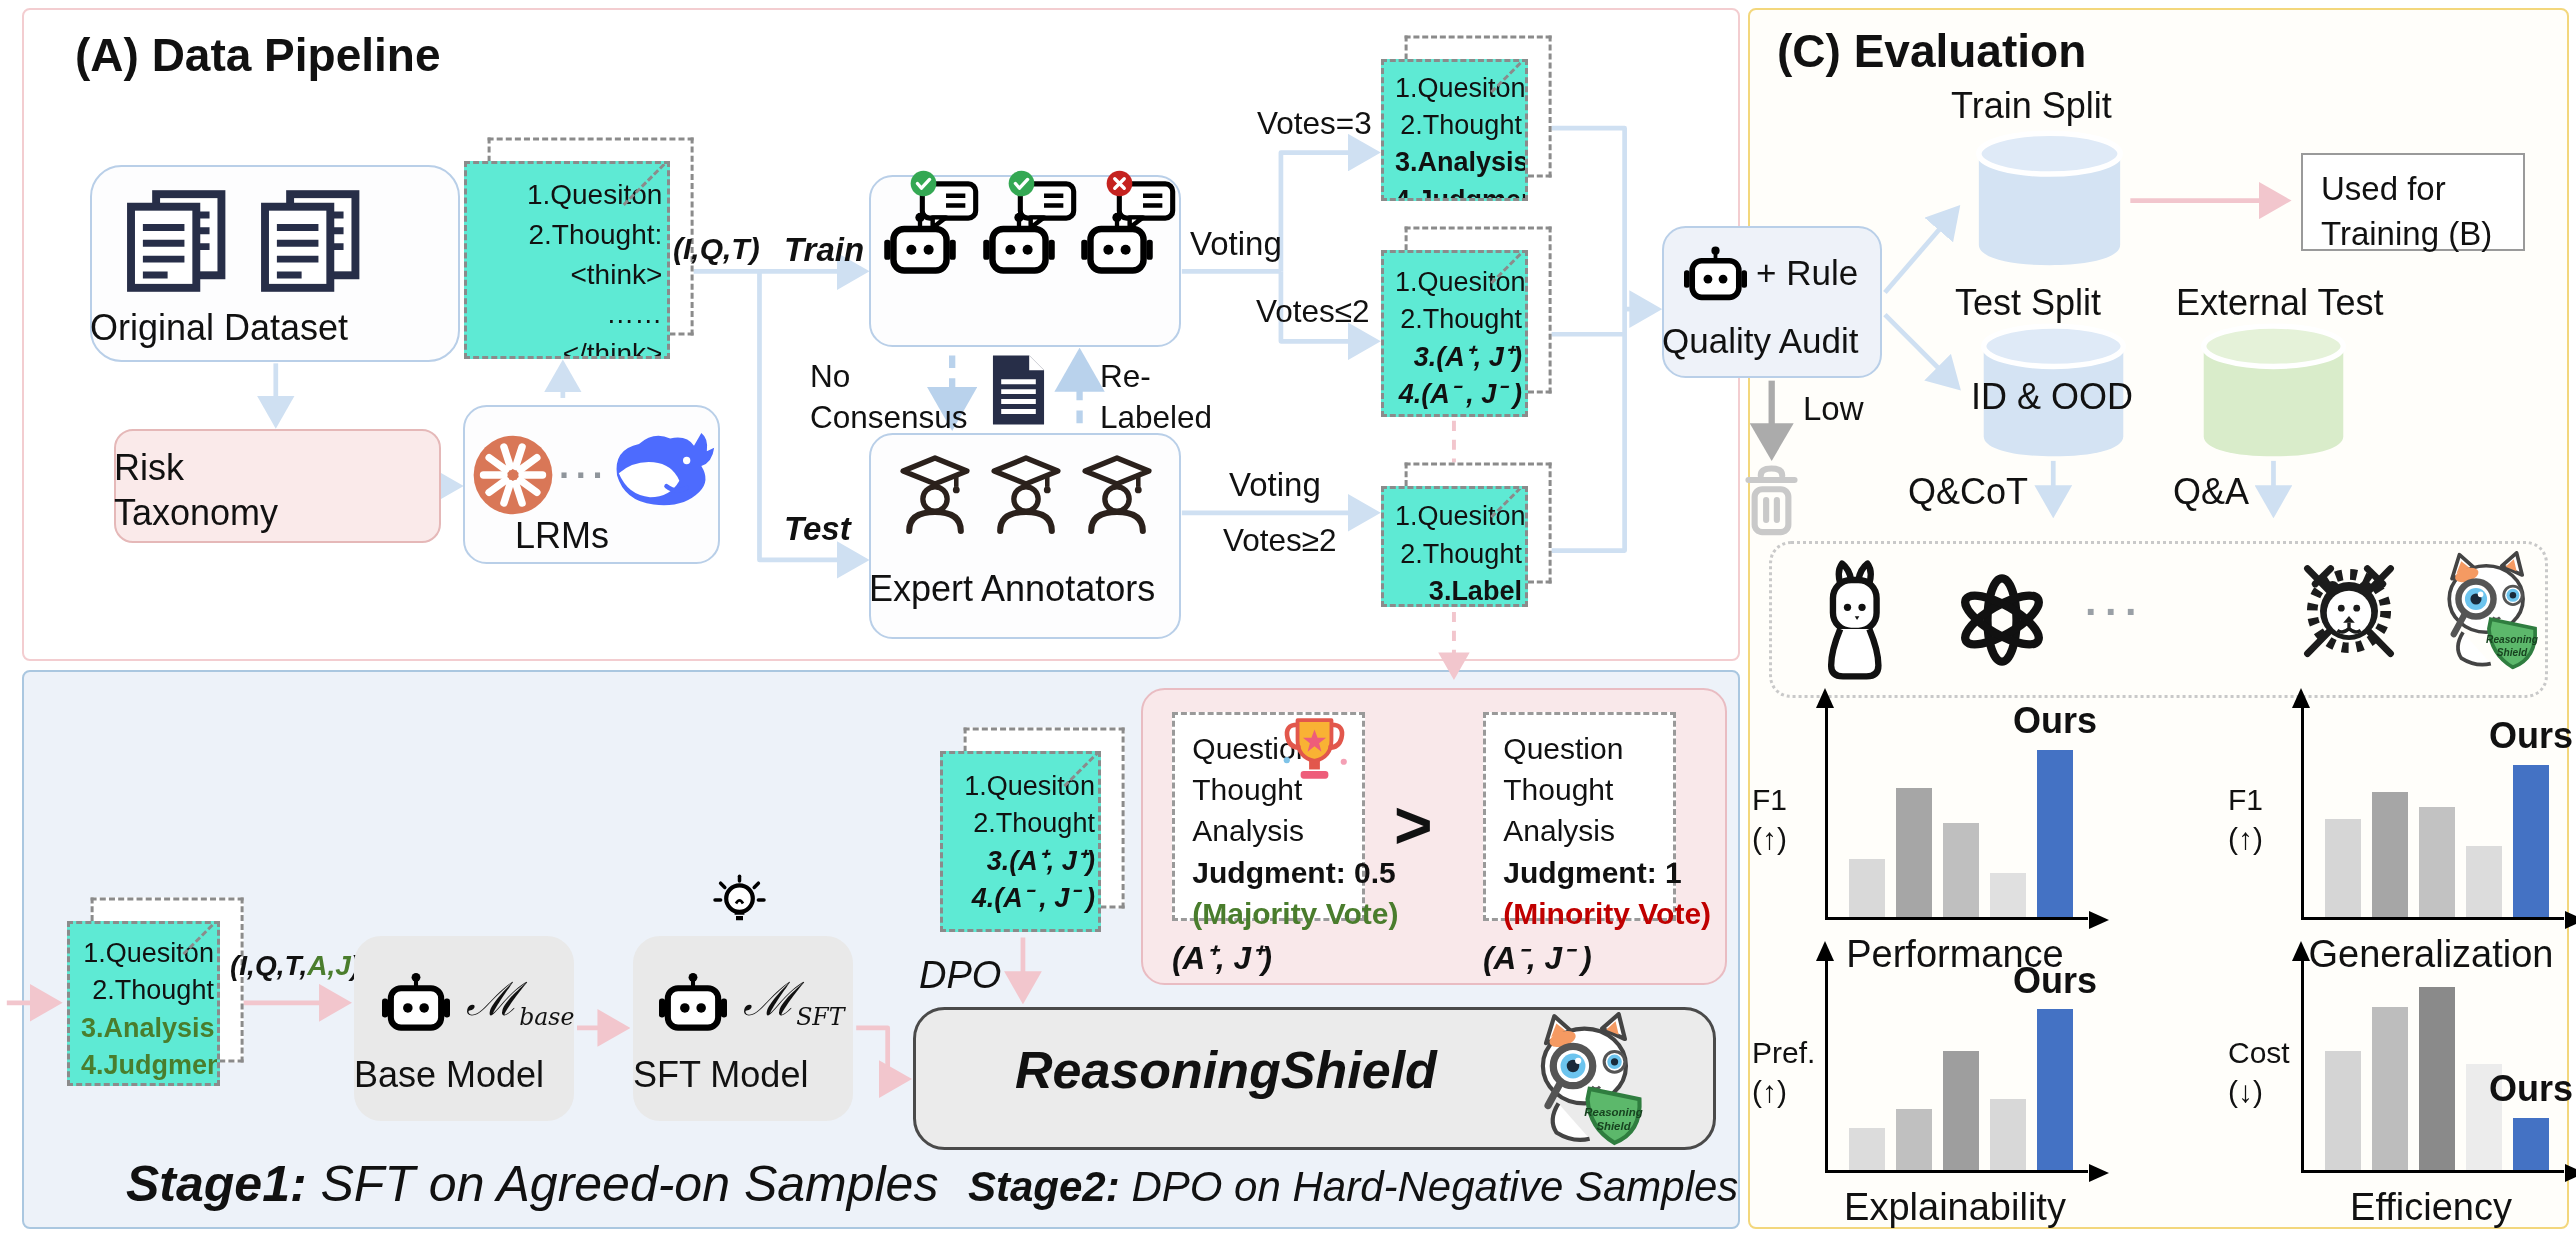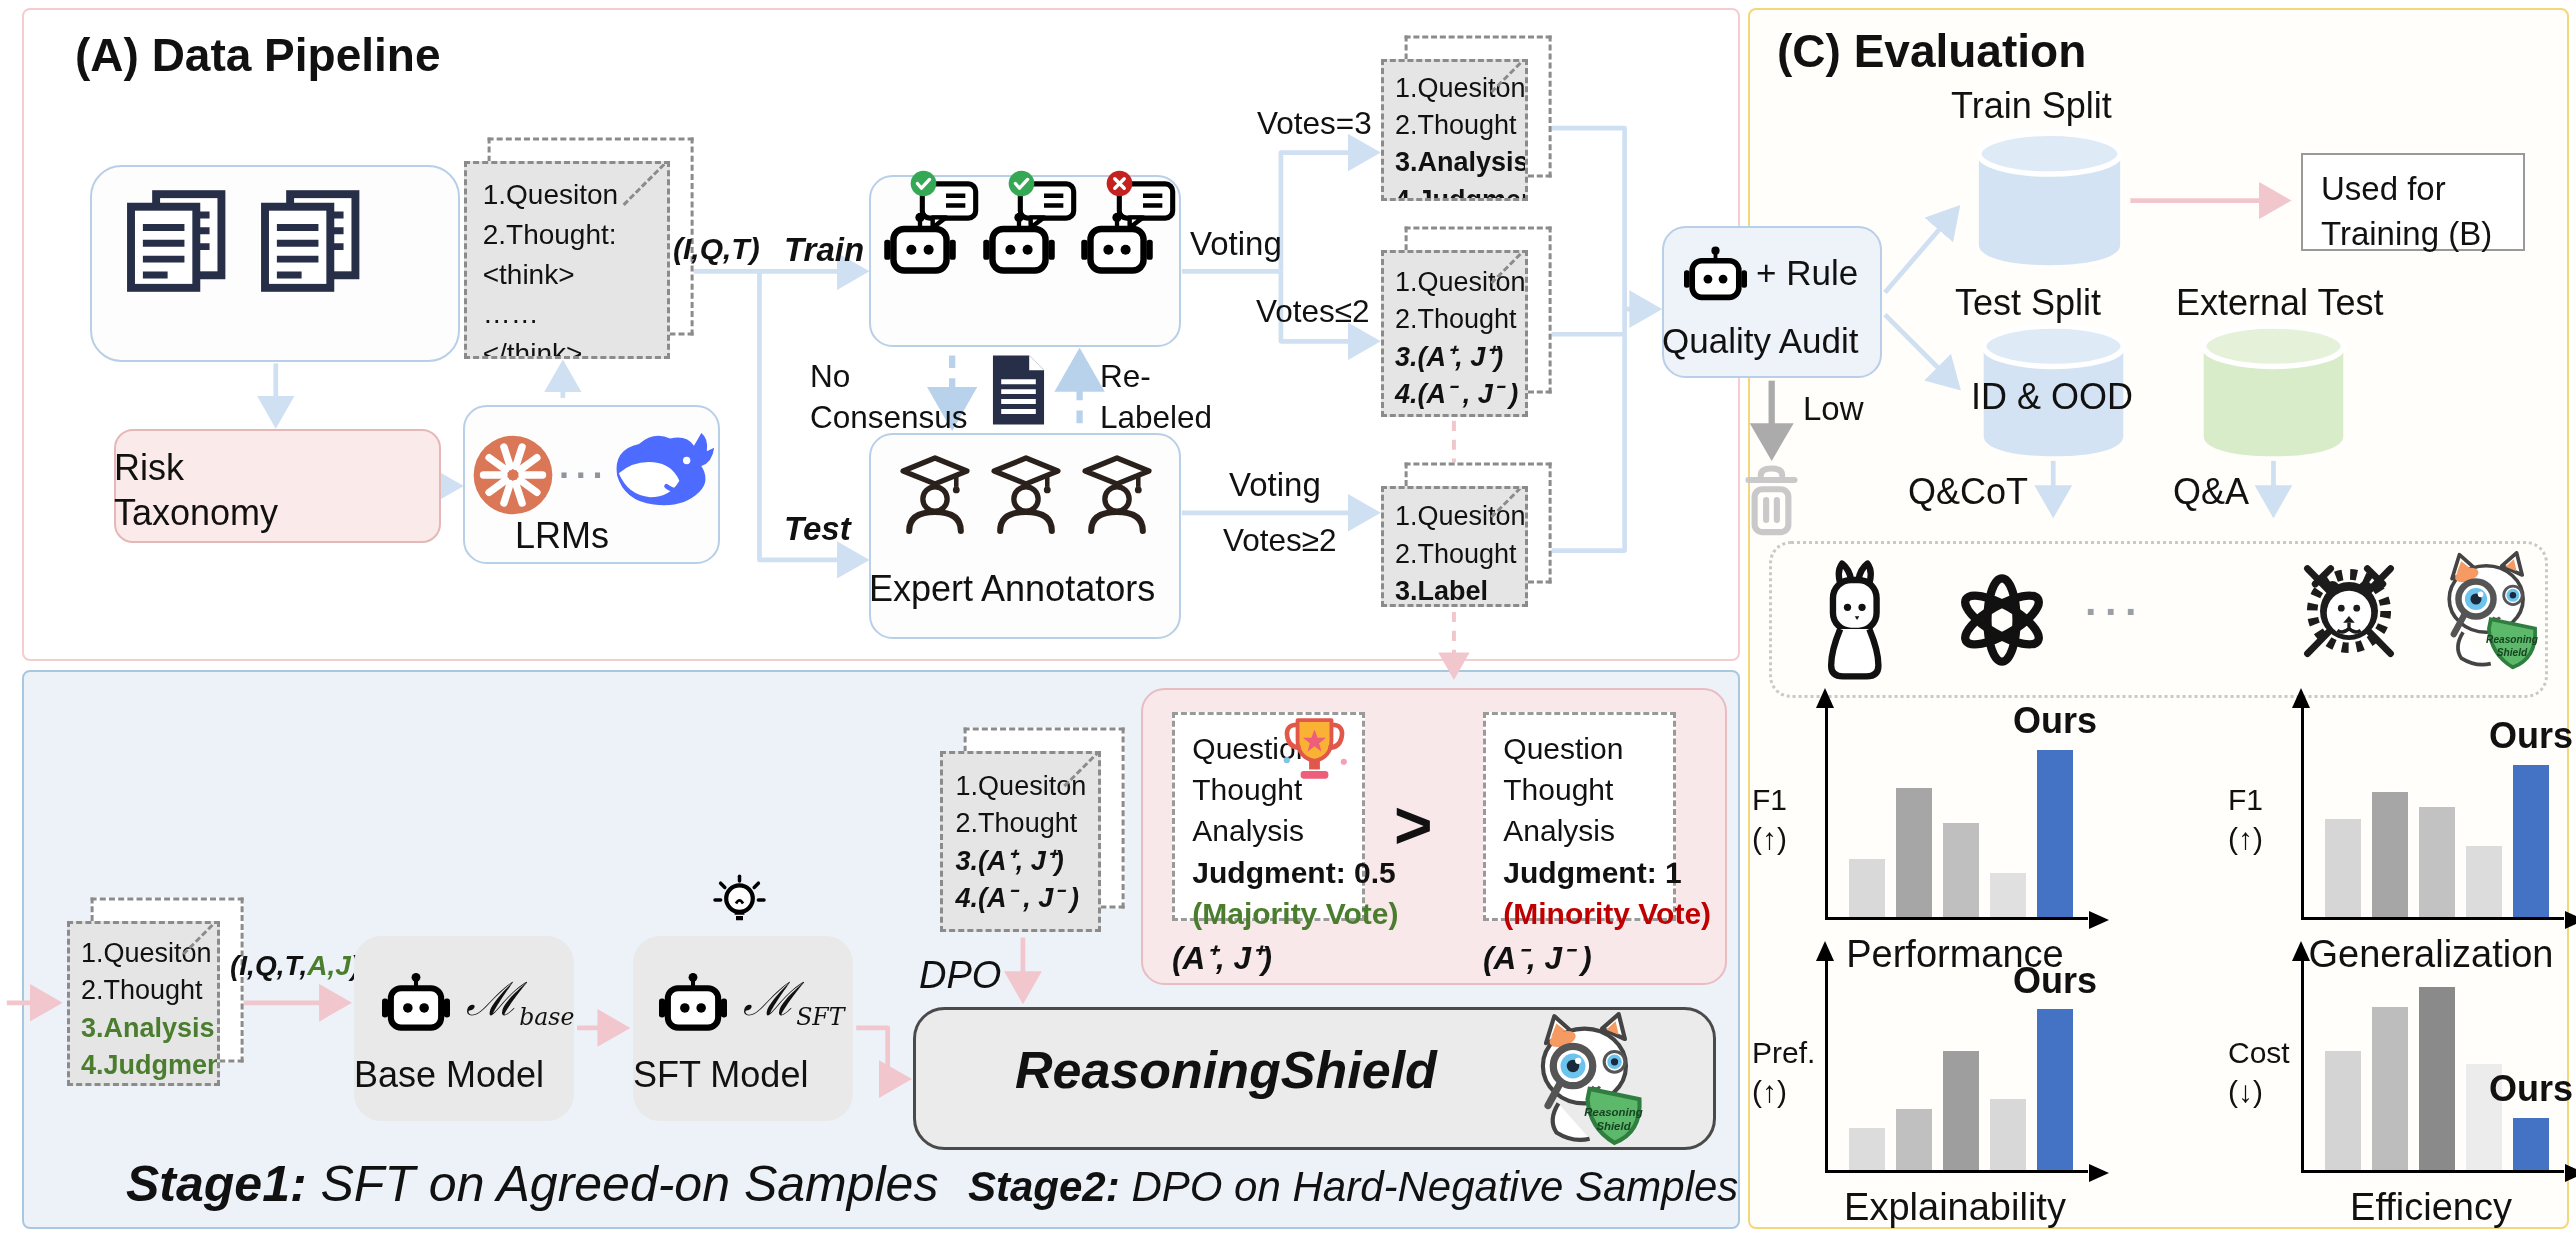--- a/index.html
+++ b/index.html
@@ -6,21 +6,21 @@
   #canvas{position:relative;width:2576px;height:1234px;background:#fff;overflow:hidden;
           font-family:"Liberation Sans",sans-serif;color:#111;}
   .abs{position:absolute;box-sizing:border-box;}
   .lbl{position:absolute;white-space:nowrap;color:#111;}
   .b{font-weight:bold}.i{font-style:italic}.ctr{text-align:left}
   .sec{position:absolute;box-sizing:border-box;border-radius:7.9px;background:#fff;}
   .bluebox{position:absolute;box-sizing:border-box;background:#fdfdfe;border:2.4px solid #b9cfe8;border-radius:23.6px;}
   .graybox{position:absolute;box-sizing:border-box;background:#e9e9e9;border-radius:27px;}
   .stack{position:absolute;}
   .docback{position:absolute;inset:0;transform:translate(23.6px,-23.6px);border:3.1px dashed #8b8b8b;background:#fff;}
-  .docmain{position:absolute;inset:0;border:3.1px dashed #8b8b8b;background:#e5e5e5;padding:11px 4.7px 4.7px 15.7px;overflow:hidden;}
+  .docmain{position:absolute;inset:0;border:3.1px dashed #8b8b8b;background:#5eead4;padding:11px 4.7px 4.7px 15.7px;overflow:hidden;text-align:right;}
   .fold{position:absolute;top:15.7px;right:-12.6px;width:66px;border-top:3.1px dashed #8b8b8b;transform:rotate(-45deg);}
   .dl{font-size:27px;line-height:1.38;white-space:nowrap;}
   .dl36{font-size:28px;line-height:1.42;white-space:nowrap;}
   .grn{color:#4a7d2d;}
   .red{color:#c00000;}
   .cmpdoc{position:absolute;box-sizing:border-box;border:3.1px dashed #9a9a9a;background:#fff;padding:12.6px 6.3px 6.3px 17.3px;}
   .cmpl{font-size:30px;line-height:1.38;white-space:nowrap;}
   .chart{position:absolute;width:260px;}
   .plot{position:relative;width:260px;height:209px;border-left:3.9px solid #000;border-bottom:3.9px solid #000;box-sizing:content-box;}
   .plot::before{content:"";position:absolute;left:-11.8px;top:-20.5px;border:9.4px solid transparent;border-top:0;border-bottom:20.5px solid #000;}
@@ -241,20 +241,21 @@
 
   <div class="bluebox" style="left:90px;top:165px;width:370px;height:197px;border-radius:31.5px;"></div>
   <svg class="icon" style="left:126px;top:189px;" width="102" height="104" viewBox="0 0 130 132">
     <use href="#sym-sheet" x="32" y="0" width="96" height="116"></use>
       <use href="#sym-sheet" x="0" y="16" width="96" height="116"></use>
   </svg>
   <svg class="icon" style="left:260px;top:189px;" width="102" height="104" viewBox="0 0 130 132">
     <use href="#sym-sheet" x="32" y="0" width="96" height="116"></use>
       <use href="#sym-sheet" x="0" y="16" width="96" height="116"></use>
   </svg>
+  <div class="lbl ctr" style="left:90px;top:307px;width:370px;font-size:36px;">Original Dataset</div>
 
   <div class="abs" style="left:114px;top:429px;width:327px;height:114px;background:#faeaea;border:2.4px solid #e5b8b8;border-radius:19px;"></div>
   <div class="lbl ctr" style="left:114px;top:445px;width:327px;font-size:36px;line-height:1.25;">
     <div>Risk</div>
     <div>Taxonomy</div>
   </div>
 
   <div class="bluebox" style="left:463px;top:405px;width:257px;height:159px;"></div>
   <svg class="icon" style="left:472px;top:434px;" width="82" height="82" viewBox="0 0 100 100">
       <use href="#sym-claude"></use>

